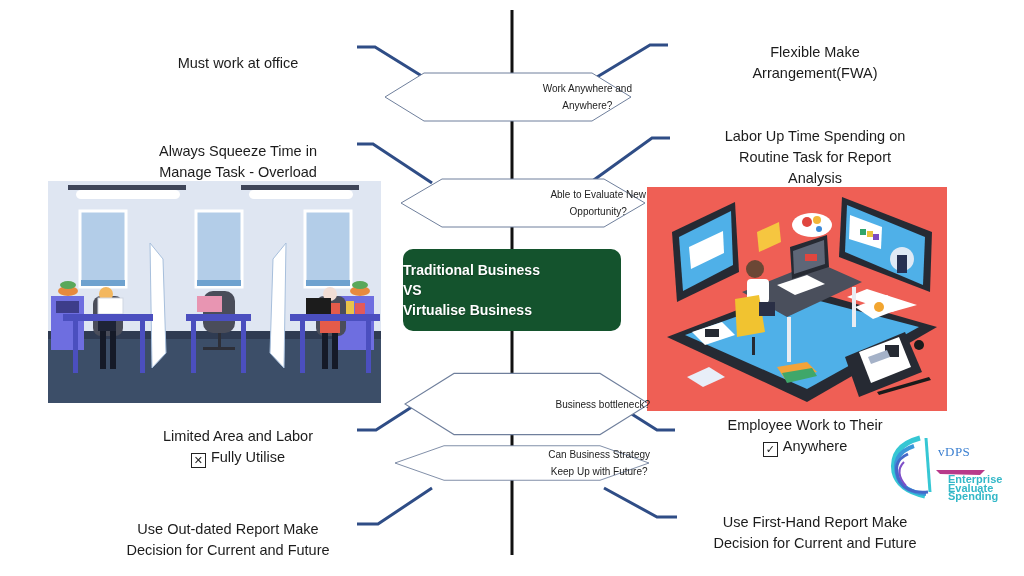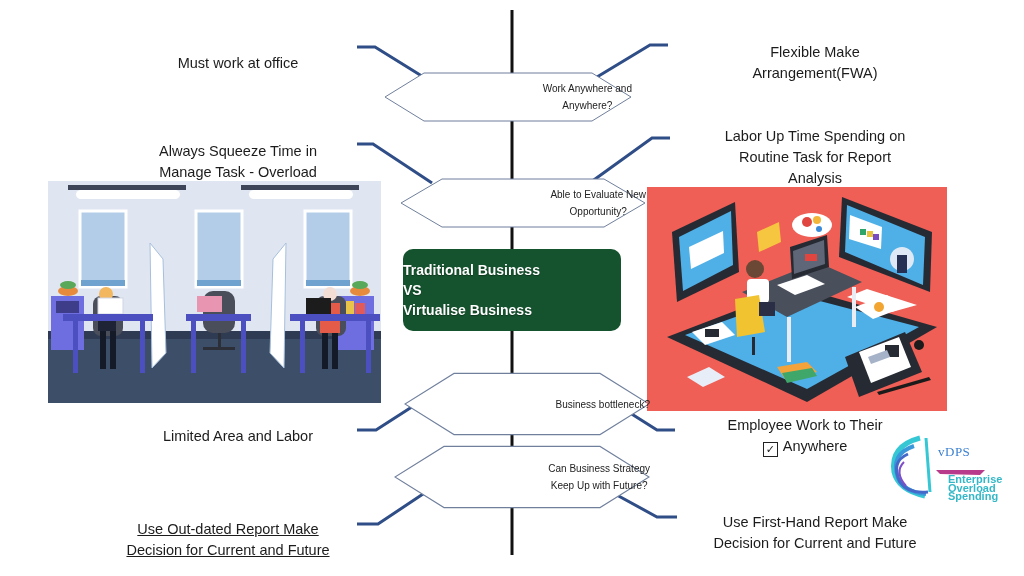--- a/index.html
+++ b/index.html
@@ -56,21 +56,21 @@
     </div>
 </div>
 <div class="hex" style="left:404px;top:352px;width:246px;height:64px;margin-top:20px;">
   <svg viewBox="0 0 246 48" preserveAspectRatio="none">
       <polygon points="50,1 196,1 245,24 196,47 50,47 1,24" fill="#fff" stroke="#6f7f9c" stroke-width="1"></polygon>
     </svg>
   <div class="label">
       <div>Business bottleneck?</div>
     </div>
 </div>
-<div class="hex" style="left:394px;top:445px;width:256px;height:64px;">
+<div class="hex" style="left:394px;top:445px;width:256px;height:36px;">
   <svg viewBox="0 0 256 48" preserveAspectRatio="none">
       <polygon points="50,1 206,1 255,24 206,47 50,47 1,24" fill="#fff" stroke="#6f7f9c" stroke-width="1"></polygon>
     </svg>
   <div class="label">
       <div><span>Can Business Strategy</span><br><span>Keep Up with Future?</span></div>
     </div>
 </div>
 
 <div class="center-box">
   <div>Traditional  Business</div>
@@ -80,22 +80,23 @@
 
 <div class="txt" style="left:120px;top:53px;width:236px;">
   <div>Must work at office</div>
 </div>
 <div class="txt" style="left:110px;top:141px;width:256px;">
   <div>Always Squeeze Time in</div>
     <div>Manage Task - Overload</div>
 </div>
 <div class="txt" style="left:110px;top:426px;width:256px;">
   <div>Limited Area and Labor</div>
-</div>
-<div class="txt" style="left:90px;top:519px;width:276px;text-decoration:underline;">
+  <div><span class="box-x">✕</span><span>Fully Utilise</span></div>
+</div>
+<div class="txt" style="left:90px;top:519px;width:276px;">
   <div>Use Out-dated Report Make</div>
     <div>Decision for Current and Future</div>
 </div>
 
 <div class="txt" style="left:690px;top:42px;width:250px;">
   <div>Flexible Make</div>
     <div>Arrangement(FWA)</div>
 </div>
 <div class="txt" style="left:690px;top:126px;width:250px;">
   <div>Labor Up Time Spending on</div>
@@ -246,16 +247,16 @@
     <path d="M40,6 Q10,14 14,40 Q18,58 45,64" fill="none" stroke="#36c7d4" stroke-width="5"></path>
     <path d="M34,14 Q10,22 18,46 Q24,60 46,62" fill="none" stroke="#3a97d9" stroke-width="4"></path>
     <path d="M28,22 Q10,30 20,50 Q28,62 48,60" fill="none" stroke="#4569c9" stroke-width="3"></path>
     <path d="M24,30 Q14,40 26,54" fill="none" stroke="#7f4fc8" stroke-width="2"></path>
     <path d="M46,6 L50,60" fill="none" stroke="#36c7d4" stroke-width="3"></path>
     <path d="M56,38 L105,38 L100,43 L60,42 Z" fill="#b83a8a"></path>
   </svg>
   <div style="position:absolute;left:58px;top:12px;font-family:'Liberation Serif',serif;font-size:13px;color:#3a7fd0;letter-spacing:0.5px;">vDPS</div>
   <div style="position:absolute;left:68px;top:43px;font-size:11px;line-height:8.5px;font-weight:bold;color:#34b8c8;">
     <div>Enterprise</div>
-    <div>Overload</div>
+    <div>Evaluate</div>
     <div>Spending</div>
   </div>
 </div>
 
 </body></html>

